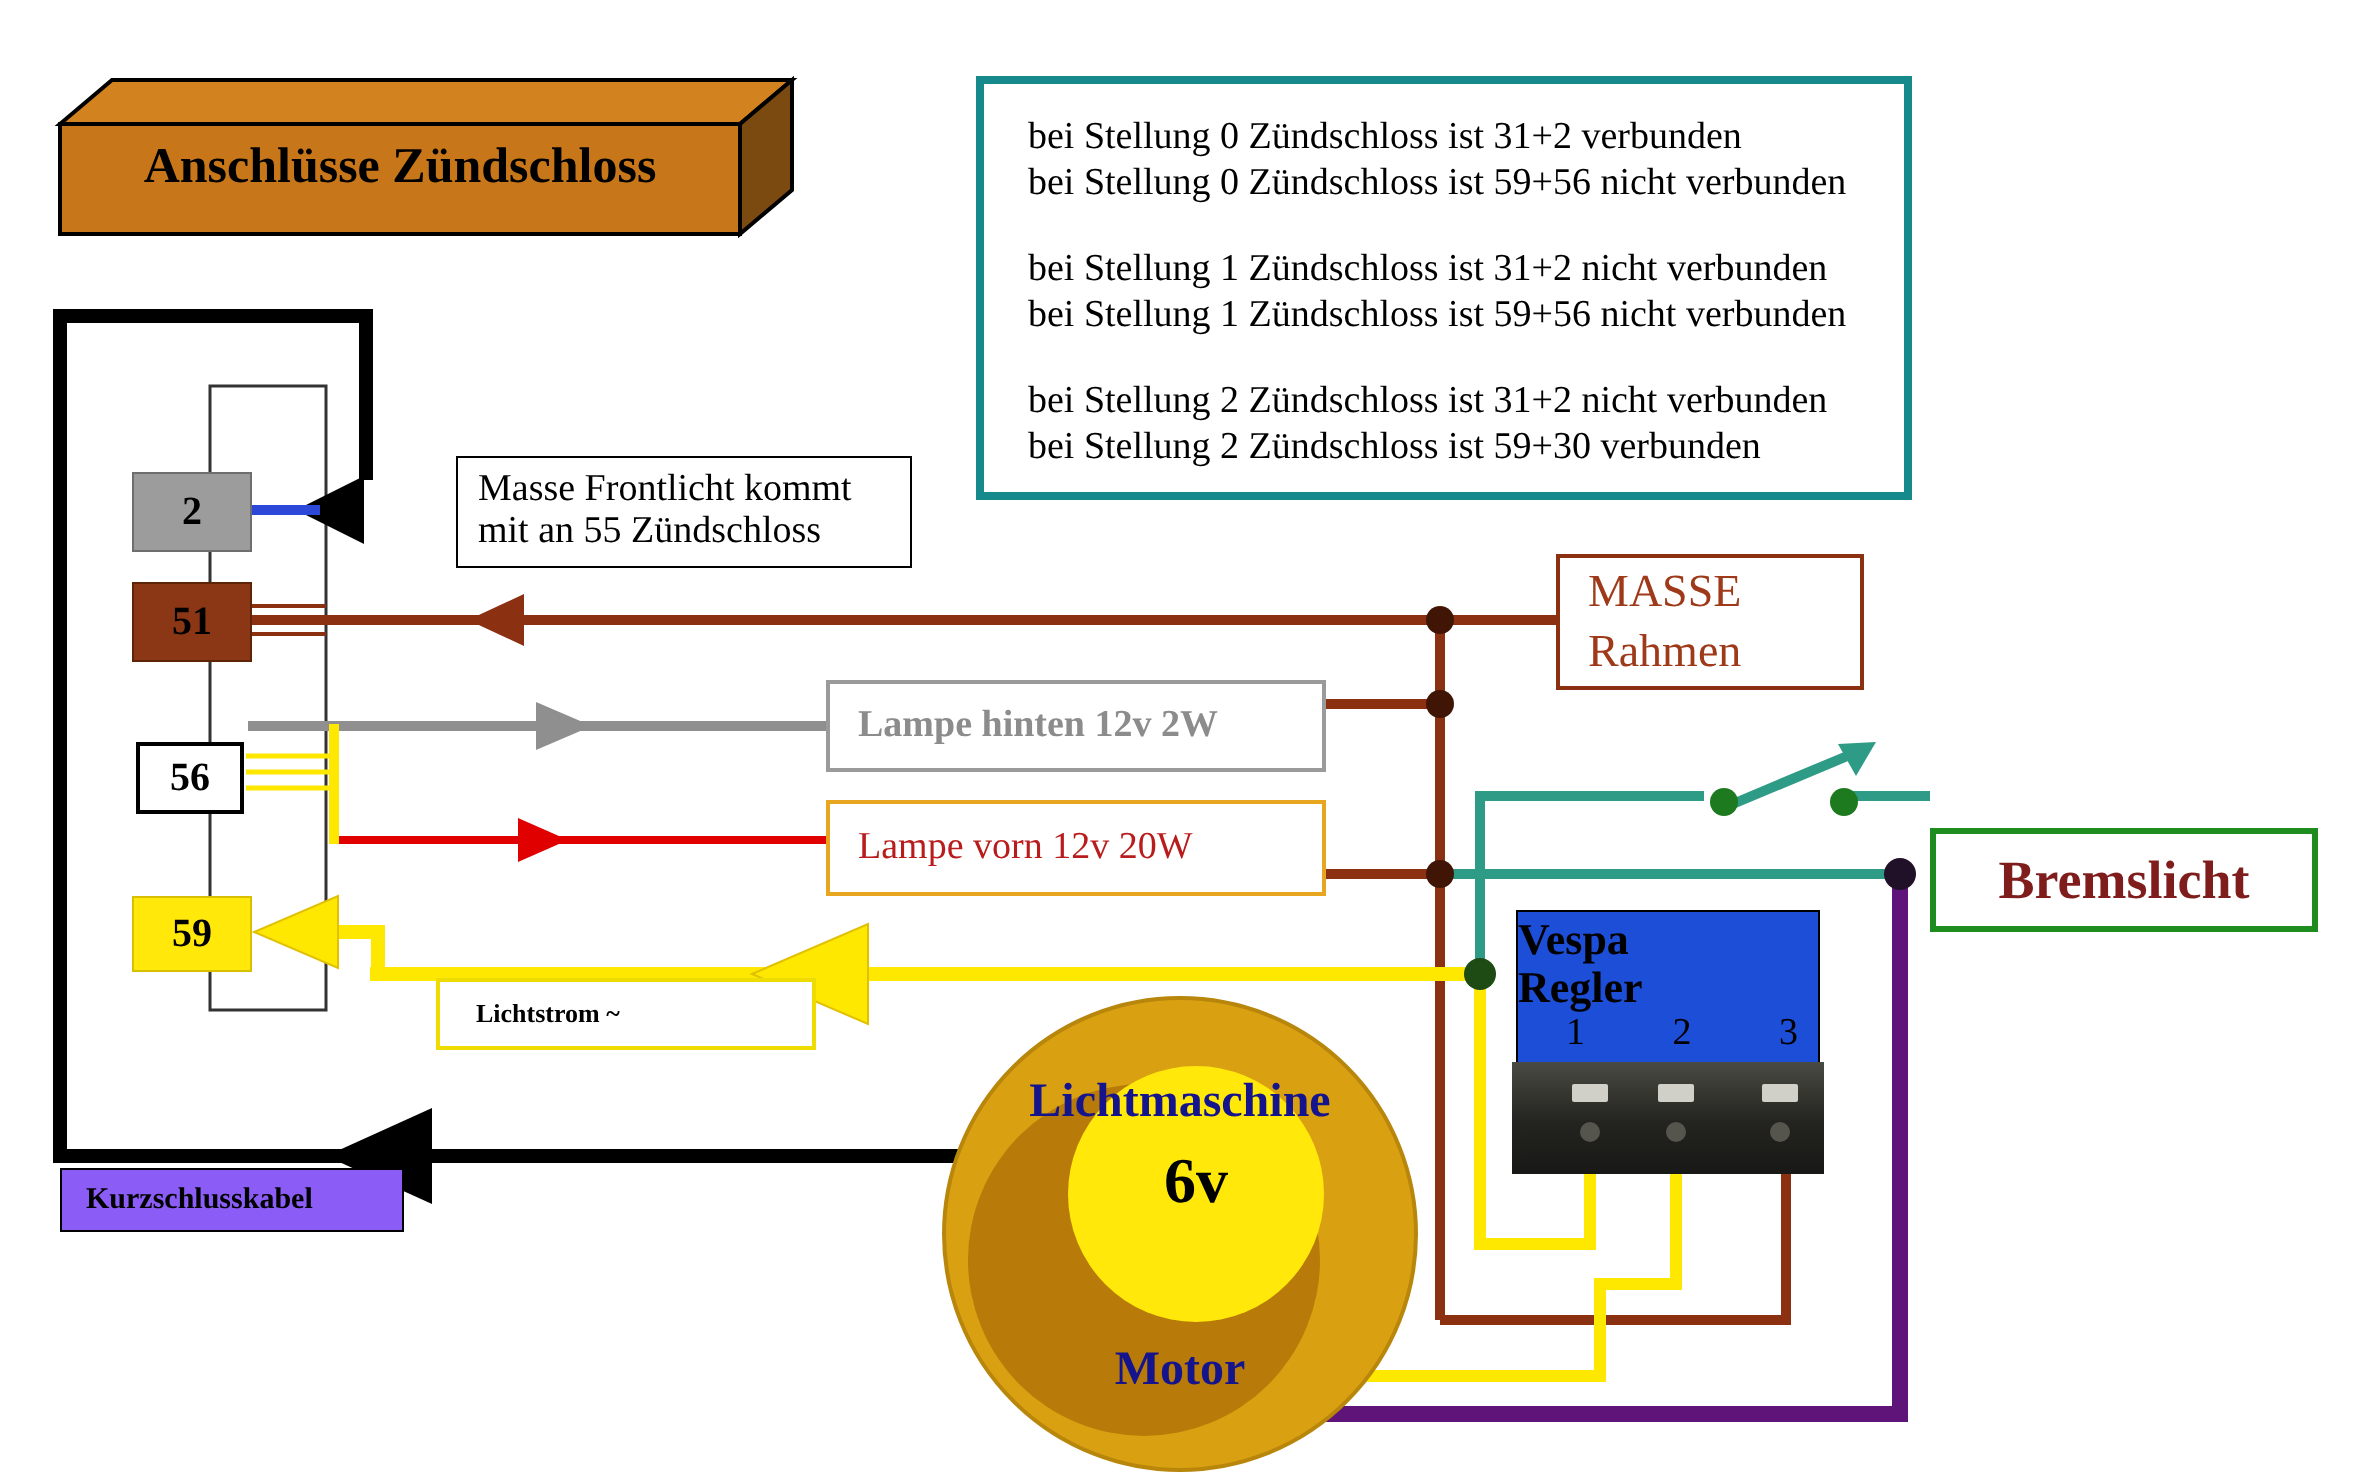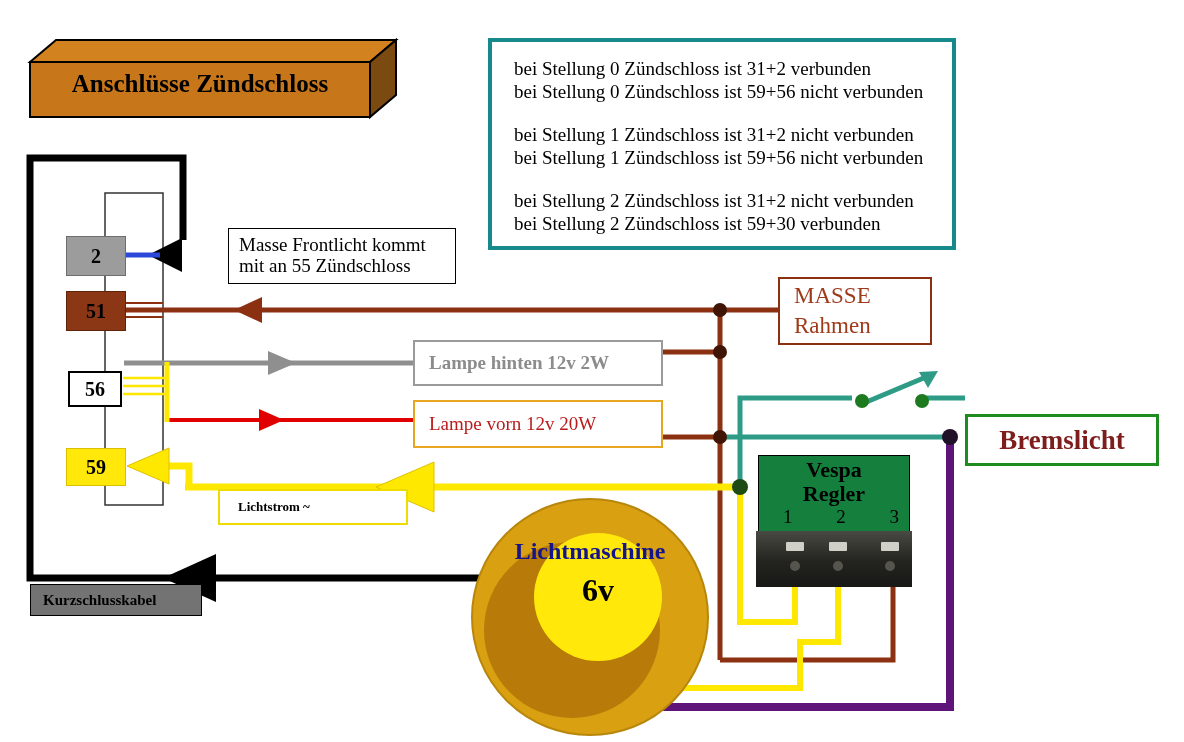--- a/index.html
+++ b/index.html
@@ -25,26 +25,26 @@
   #lampe-hinten{left:413px;top:340px;width:232px;height:42px;border:2px solid #9A9A9A;background:#fff;
     color:#8C8C8C;font-weight:bold;font-size:19px;line-height:42px;padding-left:14px;}
   #lampe-vorn{left:413px;top:400px;width:232px;height:44px;border:2px solid #E8A520;background:#fff;
     color:#b91c1c;font-weight:normal;font-size:19px;line-height:44px;padding-left:14px;}
   #masse-rahmen{left:778px;top:277px;width:136px;height:62px;border:2px solid #8B3010;background:#fff;
     color:#9E3A1A;font-weight:normal;font-size:23px;line-height:30px;padding:2px 0 0 14px;}
   #bremslicht{left:965px;top:370px;width:188px;height:46px;border:3px solid #1E8C1E;background:#fff;
     color:#7f1d1d;font-weight:bold;font-size:27px;line-height:46px;text-align:center;margin-top:44px;}
   #lichtstrom{left:218px;top:489px;width:168px;height:32px;border:2px solid #EEDC00;background:#fff;
     font-weight:bold;font-size:13px;line-height:32px;padding-left:18px;}
-  #kurzschluss{left:30px;top:584px;width:158px;height:30px;border:1px solid #000;background:#737373;
+  #kurzschluss{left:30px;top:584px;width:158px;height:30px;border:1px solid #000;background:#8b5cf6;
     font-weight:bold;font-size:15px;line-height:30px;padding-left:12px;}
 
   
-  #vespa-regler{left:758px;top:455px;width:150px;height:74px;border:1.5px solid #000;background:#15803d;
-    text-align:center;font-weight:bold;font-size:22px;line-height:24px;padding-top:2px;}
+  #vespa-regler{left:758px;top:455px;width:150px;height:74px;border:1.5px solid #000;background:#1d4ed8;
+    text-align:left;font-weight:bold;font-size:22px;line-height:24px;padding-top:2px;}
   #regler-pins{display:flex;justify-content:space-between;padding:0 10px 0 24px;
     font-weight:normal;font-size:19px;line-height:22px;}
   #regler-photo{left:756px;top:531px;width:156px;height:56px;
     background:linear-gradient(180deg,#4A4A44 0%,#23231F 55%,#181816 100%);}
   .regler-tab{position:absolute;top:11px;width:18px;height:9px;background:#D0D0C8;border-radius:1px;}
   .regler-screw{position:absolute;top:30px;width:10px;height:10px;border-radius:50%;background:#55554E;}
 
   
   .terminal{position:absolute;text-align:center;font-weight:bold;font-size:20px;color:#000;}
   #term-2{left:66px;top:236px;width:58px;height:38px;line-height:38px;background:#9C9C9C;border:1px solid #6E6E6E;}
@@ -175,14 +175,15 @@
     <div class="regler-tab" style="left:30px;"></div>
     <div class="regler-tab" style="left:73px;"></div>
     <div class="regler-tab" style="left:125px;"></div>
     <div class="regler-screw" style="left:34px;"></div>
     <div class="regler-screw" style="left:77px;"></div>
     <div class="regler-screw" style="left:129px;"></div>
   </div>
 
   <div class="abs" id="gen-name">Lichtmaschine</div>
   <div class="abs" id="gen-voltage">6v</div>
+  <div class="abs" id="gen-motor">Motor</div>
 
 </div>
 
 </body></html>

